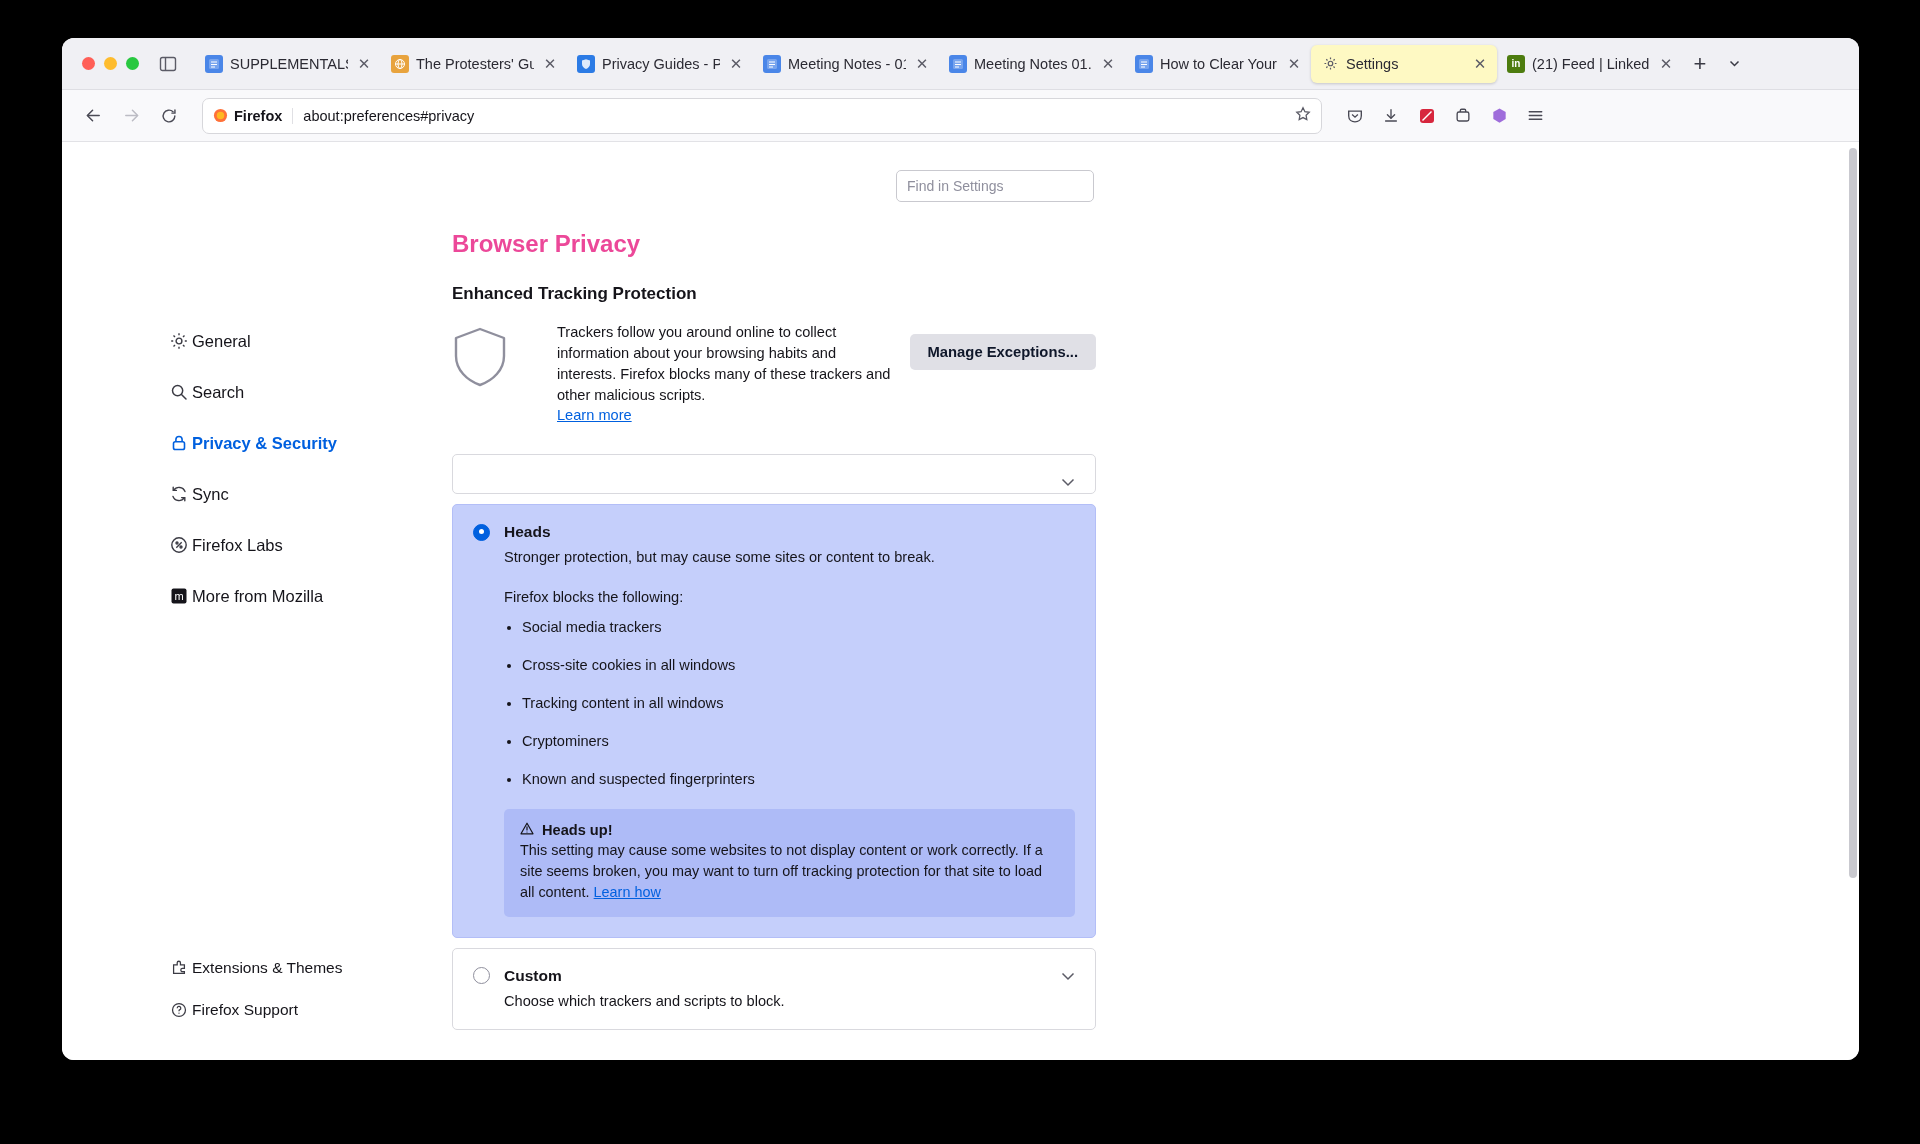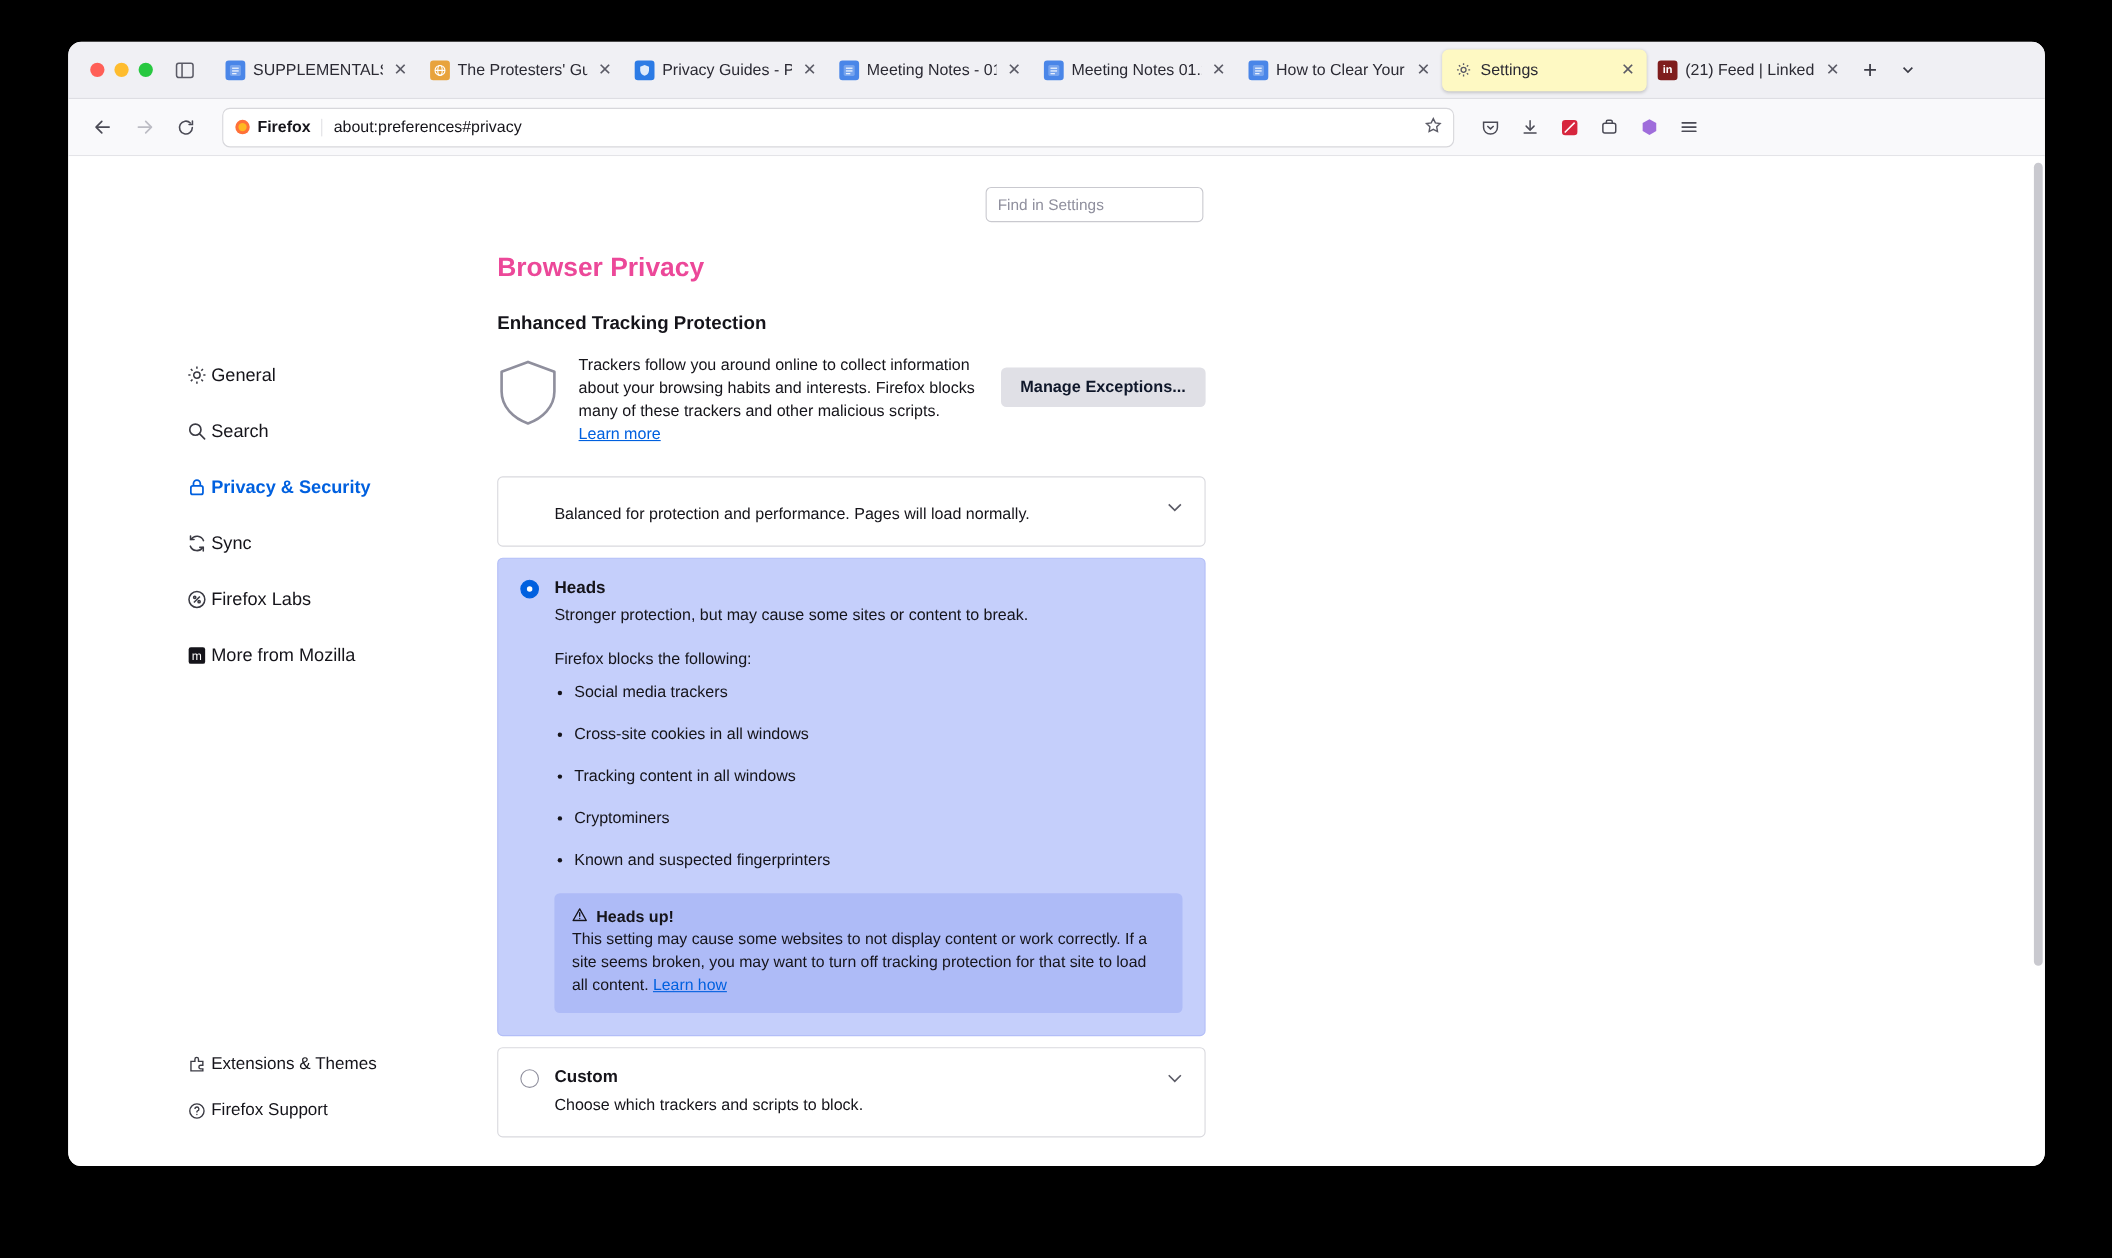--- a/index.html
+++ b/index.html
@@ -277,20 +277,21 @@
     width: 56px; height: 62px;
     flex: none;
     margin-top: 4px;
   }
   .etp-desc {
     flex: 1;
     font-size: 14.6px;
     line-height: 1.43;
     color: #15141a;
     max-width: 400px;
+    margin-left: 31px;
   }
   .link { color: #0060df; text-decoration: underline; }
   .btn {
     background: #e0e0e6;
     border: none;
     border-radius: 5px;
     height: 36px;
     padding: 0 18px;
     font-size: 14.8px;
     font-weight: 600;
@@ -494,21 +495,21 @@
             <svg width="15" height="15" viewBox="0 0 16 16" fill="none" stroke="#5b5b66" stroke-width="1.3">
               <circle cx="8" cy="8" r="2.4"></circle>
               <path d="M8 1.6v1.8M8 12.6v1.8M1.6 8h1.8M12.6 8h1.8M3.5 3.5l1.3 1.3M11.2 11.2l1.3 1.3M12.5 3.5l-1.3 1.3M4.8 11.2l-1.3 1.3"></path>
             </svg>
           </span>
           <span class="tab-title">Settings</span>
           <span class="tab-close">✕</span>
         </div>
 
         <div class="tab">
-          <span class="favicon" style="background:#7f1d1d;font-weight:700;font-size:10px;">in</span>
+          <span class="favicon" style="background:#4d7c0f;font-weight:700;font-size:10px;">in</span>
           <span class="tab-title">(21) Feed | LinkedIn</span>
           <span class="tab-close">✕</span>
         </div>
 
         <div class="newtab">+</div>
         <div class="tablist-btn">
           <svg width="13" height="13" viewBox="0 0 13 13" fill="none" stroke="currentColor" stroke-width="1.5">
               <path d="M2.5 4.5 L6.5 8.5 L10.5 4.5"></path>
             </svg>
         </div>
@@ -701,21 +702,20 @@
             </div>
             <div class="etp-desc">
               <span>Trackers follow you around online to collect information about your browsing habits and interests. Firefox blocks many of these trackers and other malicious scripts.</span>
               <br>
               <a class="link" href="#">Learn more</a>
             </div>
             <button class="btn">Manage Exceptions...</button>
           </div>
 
           <div class="radio-card">
-            <div class="radio-sub">Balanced for protection and performance. Pages will load normally.</div>
             <span class="chev">
               <svg width="14" height="9" viewBox="0 0 14 9" fill="none" stroke="currentColor" stroke-width="1.5">
                   <path d="M1.5 1.5 L7 7 L12.5 1.5"></path>
                 </svg>
             </span>
           </div>
 
           <div class="radio-card selected">
             <div class="radio-head">
               <span class="radio checked"></span>

